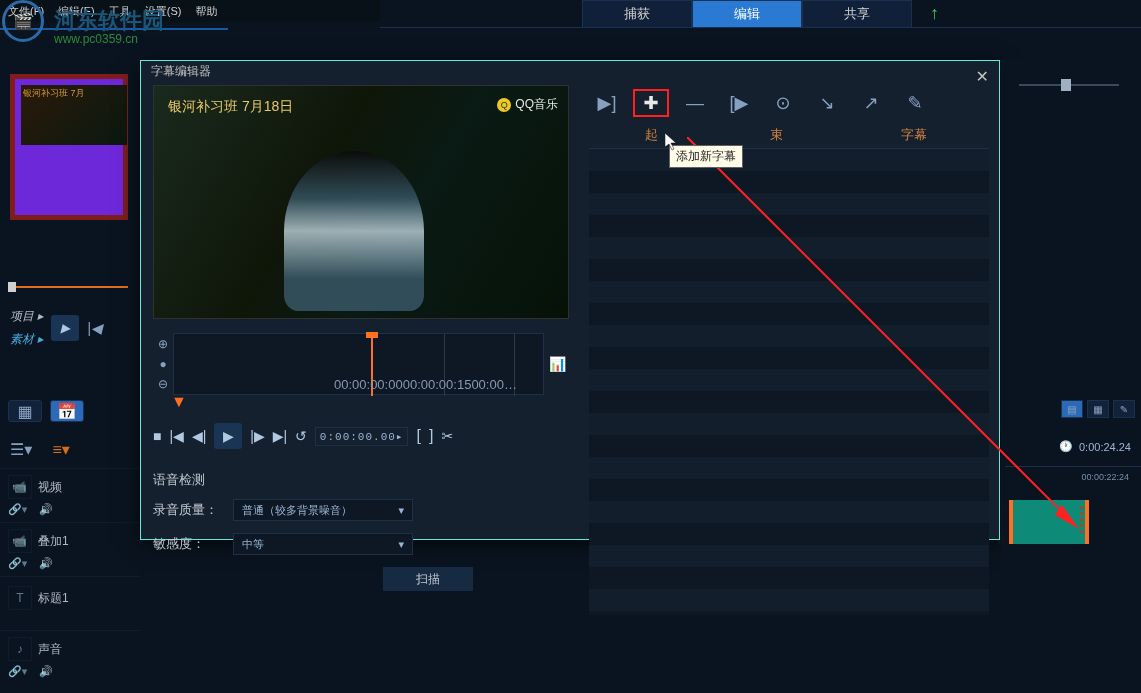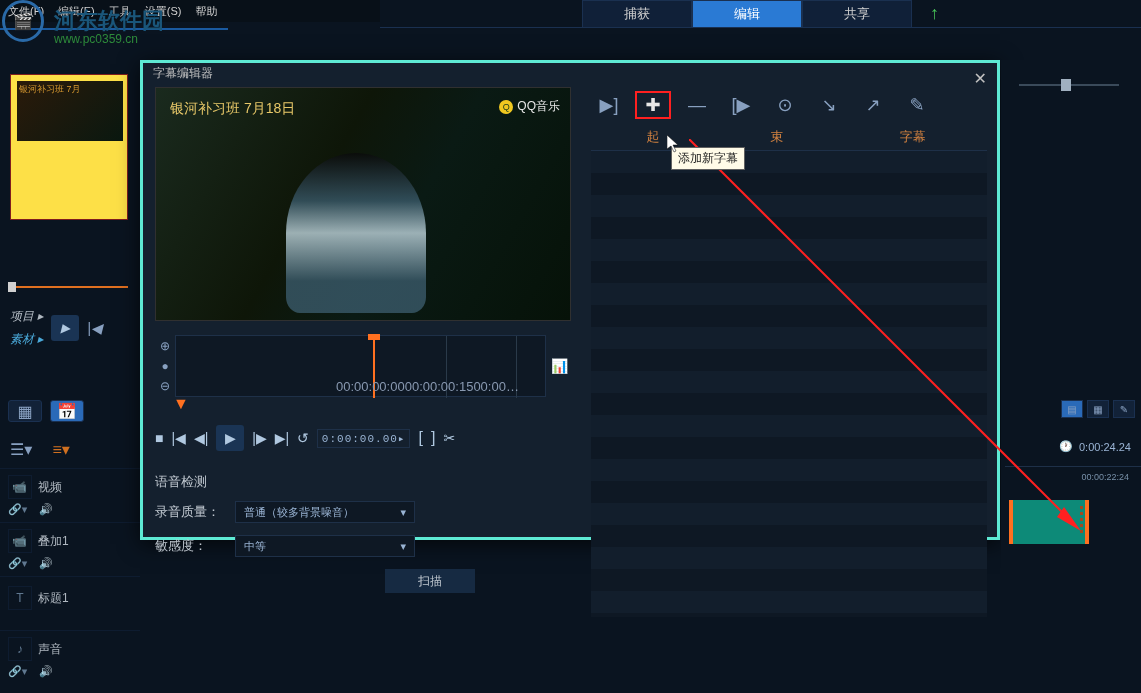--- a/index.html
+++ b/index.html
@@ -20,21 +20,21 @@
     .green-arrow { margin-left: 18px; display: flex; align-items: center; color: #4ac85a; font-size: 18px; }
     .win-controls { position: absolute; right: 8px; top: 6px; display: flex; gap: 14px; color: #c0c0c0; font-size: 14px; }
     
     
     .accent-line { height: 2px; background: linear-gradient(to right, #1a5aa0 20%, transparent 20%); }
     
     
     .main { position: relative; height: 640px; }
     
     
-    .side-thumb { position: absolute; left: 10px; top: 52px; width: 118px; height: 146px; background: #fde047; border: 1px solid #7f1d1d; padding: 6px; }
+    .side-thumb { position: absolute; left: 10px; top: 52px; width: 118px; height: 146px; background: #6d28d9; border: 5px solid #7f1d1d; padding: 6px; }
     .side-thumb-img { width: 106px; height: 60px; background: linear-gradient(135deg, #2a1a0a, #0a1810); display: flex; flex-direction: column; justify-content: flex-start; font-size: 9px; color: #d89a30; padding: 2px; }
     
     
     .tl-marker { position: absolute; left: 8px; top: 256px; width: 120px; height: 12px; }
     .tl-marker-track { height: 2px; background: #e07020; position: relative; margin-top: 8px; }
     .tl-marker-knob { width: 8px; height: 10px; background: #d0d0d0; position: absolute; left: 0; top: -4px; }
     
     
     .proj-row { position: absolute; left: 10px; top: 286px; display: flex; align-items: center; gap: 8px; font-size: 12px; font-style: italic; }
     .proj-row .label-col { display: flex; flex-direction: column; gap: 6px; }
@@ -48,21 +48,21 @@
     
     .track-tool-row { position: absolute; left: 10px; top: 418px; display: flex; gap: 20px; color: #88a0c0; }
     
     .tracks { position: absolute; left: 0; top: 446px; width: 140px; }
     .track-head { height: 54px; border-top: 1px solid #0e1c30; padding: 4px 8px; display: flex; flex-direction: column; justify-content: space-around; font-size: 12px; color: #b0b8c0; }
     .track-head .title-row { display: flex; align-items: center; gap: 6px; }
     .track-head .icon-box { width: 24px; height: 24px; display: flex; align-items: center; justify-content: center; color: #607890; border: 1px solid #0e1c30; }
     .track-head .ctrl-row { display: flex; gap: 12px; color: #607890; font-size: 11px; }
     
     
-    .modal { position: absolute; left: 140px; top: 38px; width: 860px; height: 480px; background: #14202e; border: 3px solid #5eead4; box-shadow: 0 4px 20px rgba(0,0,0,0.7); }
+    .modal { position: absolute; left: 140px; top: 38px; width: 860px; height: 480px; background: #14202e; border: 1px solid #5eead4; box-shadow: 0 4px 20px rgba(0,0,0,0.7); }
     .modal-title { position: absolute; left: 10px; top: 2px; font-size: 12px; color: #c0c0c0; }
     .modal-close { position: absolute; right: 10px; top: 6px; font-size: 16px; color: #c0c0c0; cursor: pointer; }
     
     .modal-body { display: flex; height: 100%; padding-top: 24px; }
     .modal-left { width: 438px; padding: 0 12px; }
     .modal-right { flex: 1; padding: 0 10px; }
     
     
     .video-box { width: 416px; height: 234px; background: #000; border: 1px solid #303030; position: relative; overflow: hidden; }
     .video-scene { position: absolute; inset: 0; background: linear-gradient(120deg, #1a2a1e 0%, #0e1608 40%, #0a1a14 60%, #061208 100%); }

